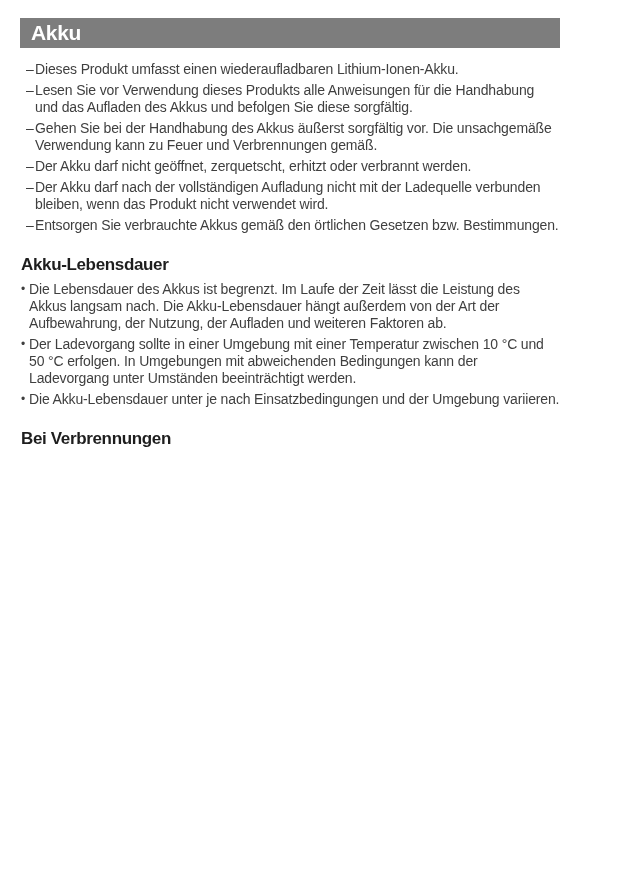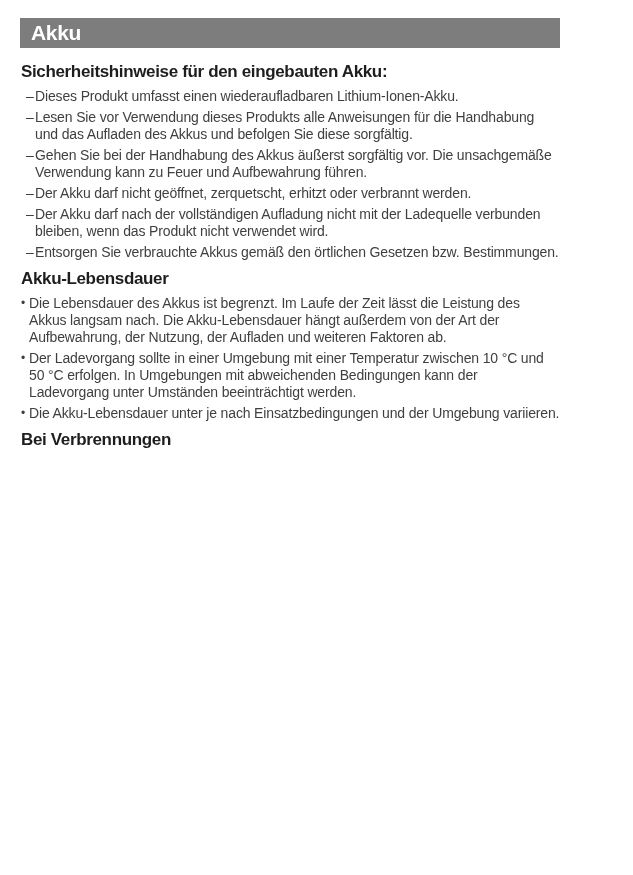--- a/index.html
+++ b/index.html
@@ -35,21 +35,21 @@
   }
   h2 {
     font-size: 17px;
     line-height: 21px;
     font-weight: 700;
     color: #1e1e1e;
     letter-spacing: -0.35px;
     margin: 0 0 6px 1px;
   }
   .section + .section h2 {
-    margin-top: 7px;
+    margin-top: 20px;
   }
   .list {
     margin: 0;
     padding: 0;
     list-style: none;
   }
   .li {
     display: flex;
     font-size: 14px;
     line-height: 17px;
@@ -85,33 +85,32 @@
 </head>
 <body>
 
 <div class="page">
 
   <div class="title-bar" style="background: rgb(125, 125, 125);">
     <span class="title-bar-label" style="color: rgb(255, 255, 255);">Akku</span>
   </div>
 
   <div class="section">
-    <h2>Sicherheitshinweise für den eingebauten Akku:</h2>
     <ul class="list dash-list">
       <li class="li">
         <span class="marker">–</span>
         <span class="li-text">Dieses Produkt umfasst einen wiederaufladbaren Lithium-Ionen-Akku.</span>
       </li>
       <li class="li">
         <span class="marker">–</span>
         <span class="li-text">Lesen Sie vor Verwendung dieses Produkts alle Anweisungen für die Handhabung und das Aufladen des Akkus und befolgen Sie diese sorgfältig.</span>
       </li>
       <li class="li">
         <span class="marker">–</span>
-        <span class="li-text">Gehen Sie bei der Handhabung des Akkus äußerst sorgfältig vor. Die unsachgemäße Verwendung kann zu Feuer und Aufbewahrung führen.</span>
+        <span class="li-text">Gehen Sie bei der Handhabung des Akkus äußerst sorgfältig vor. Die unsachgemäße Verwendung kann zu Feuer und Verbrennungen gemäß.</span>
       </li>
       <li class="li">
         <span class="marker">–</span>
         <span class="li-text">Der Akku darf nicht geöffnet, zerquetscht, erhitzt oder verbrannt werden.</span>
       </li>
       <li class="li">
         <span class="marker">–</span>
         <span class="li-text">Der Akku darf nach der vollständigen Aufladung nicht mit der Ladequelle verbunden bleiben, wenn das Produkt nicht verwendet wird.</span>
       </li>
       <li class="li">

